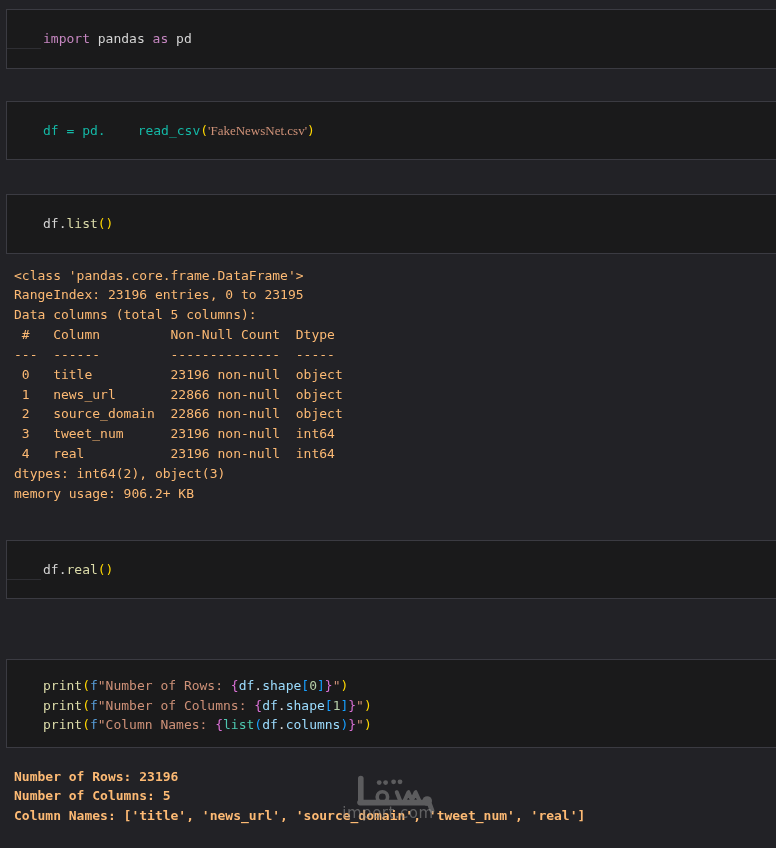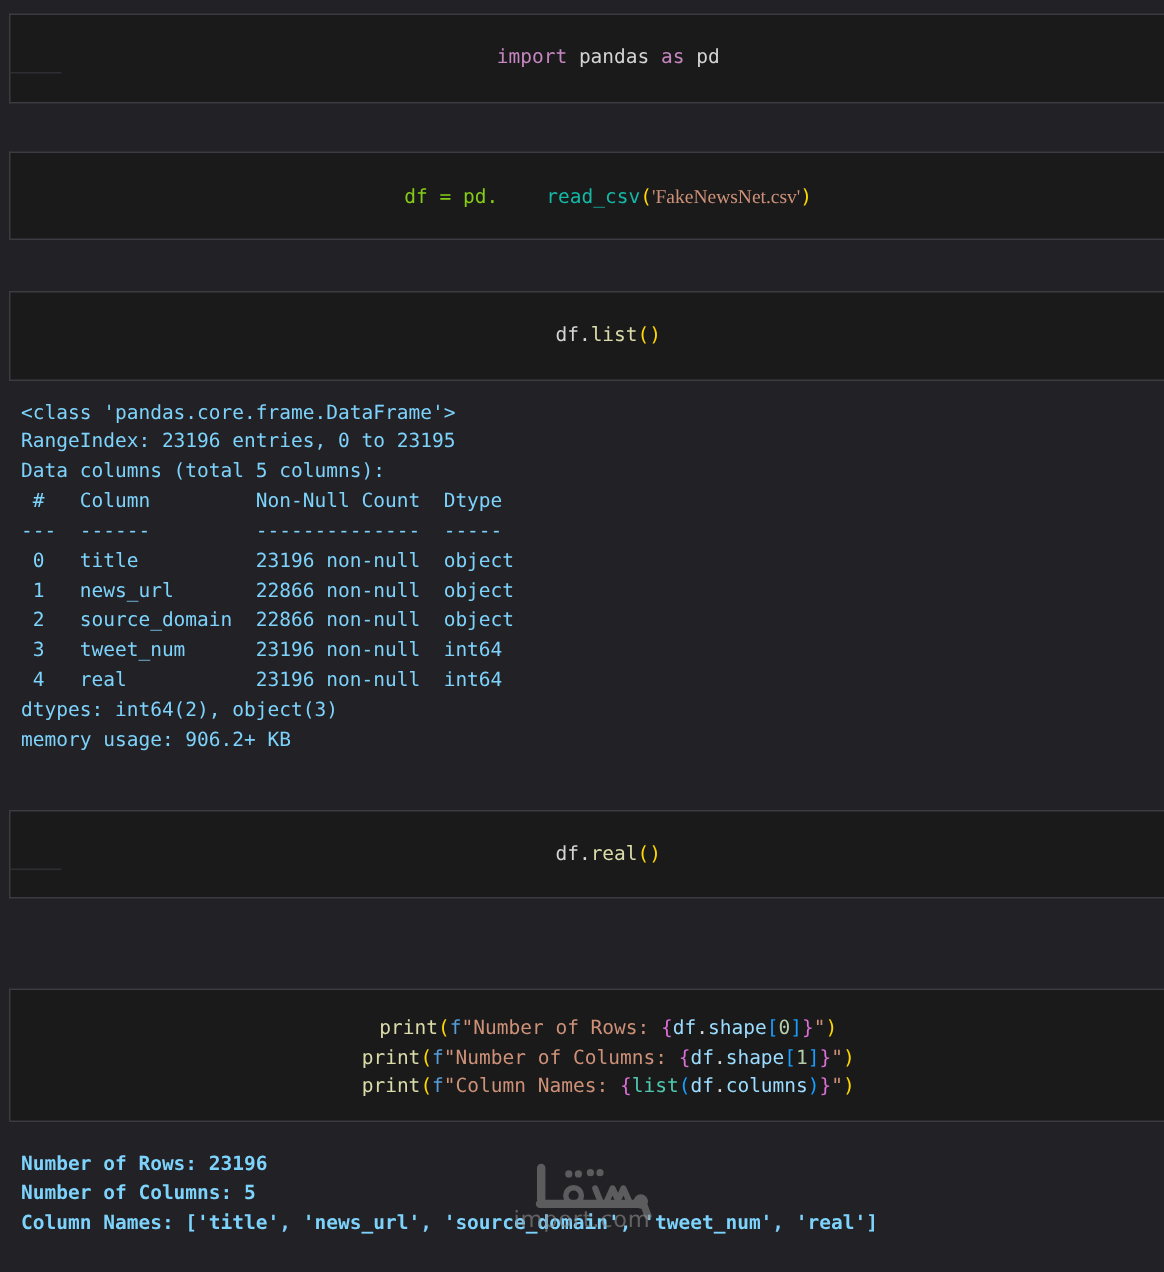--- a/index.html
+++ b/index.html
@@ -20,33 +20,32 @@
   }
   .cell-import{margin-top:9px;}
   .cell-readcsv{margin-top:32px;}
   .cell-info{margin-top:34px;}
   .cell-head{margin-top:0;}
   .cell-print{margin-top:60px;}
   .code{
     margin:0;
     padding:19px 8px 19px 36px;
     white-space:pre;
-    text-align:center;
   }
   .cell-print .code{padding:16px 8px 12px 36px;}
   .code-line{height:19.5px;line-height:19.5px;white-space:pre;}
   .gutter-rule{
     position:absolute;left:0;top:38px;width:34px;height:1px;
     background:#2e2e33;
   }
   .output{
     margin:0;
     padding:12px 8px 36px 14px;
     white-space:pre;
-    color:#7dd3fc;
+    color:#fdba74;
     line-height:19.85px;
   }
   .output-prints{
     padding:19px 8px 0 14px;
     position:relative;
     font-weight:bold;
   }
   .watermark{
     position:absolute;
     top:772px;left:328px;width:120px;
@@ -66,21 +65,21 @@
 </style>
 </head>
 <body>
 
 <section class="cell cell-import">
   <div class="gutter-rule"></div>
   <pre class="code"><div class="code-line"><span style="color: rgb(197, 134, 192);">import</span><span style="color: rgb(212, 212, 212);"> pandas </span><span style="color: rgb(197, 134, 192);">as</span><span style="color: rgb(212, 212, 212);"> pd</span></div></pre>
 </section>
 
 <section class="cell cell-readcsv">
-  <pre class="code"><div class="code-line"><span style="color: #84cc16;">df = pd.</span><span style="color: #14b8a6; margin-left: 32px;">read_csv</span><span style="color: rgb(255, 215, 0);">(</span><span style="color: rgb(206, 145, 120); font-family: Liberation Serif, serif;">'FakeNewsNet.csv'</span><span style="color: rgb(255, 215, 0);">)</span></div></pre>
+  <pre class="code"><div class="code-line"><span style="color: #14b8a6;">df = pd.</span><span style="color: #14b8a6; margin-left: 32px;">read_csv</span><span style="color: rgb(255, 215, 0);">(</span><span style="color: rgb(206, 145, 120); font-family: Liberation Serif, serif;">'FakeNewsNet.csv'</span><span style="color: rgb(255, 215, 0);">)</span></div></pre>
 </section>
 
 <section class="cell cell-info">
   <pre class="code"><div class="code-line"><span style="color: rgb(212, 212, 212);">df.</span><span style="color: rgb(220, 220, 170);">list</span><span style="color: rgb(255, 215, 0);">()</span></div></pre>
 </section>
 
 <pre class="output">&lt;class 'pandas.core.frame.DataFrame'&gt;
 RangeIndex: 23196 entries, 0 to 23195
 Data columns (total 5 columns):
  #   Column         Non-Null Count  Dtype 

